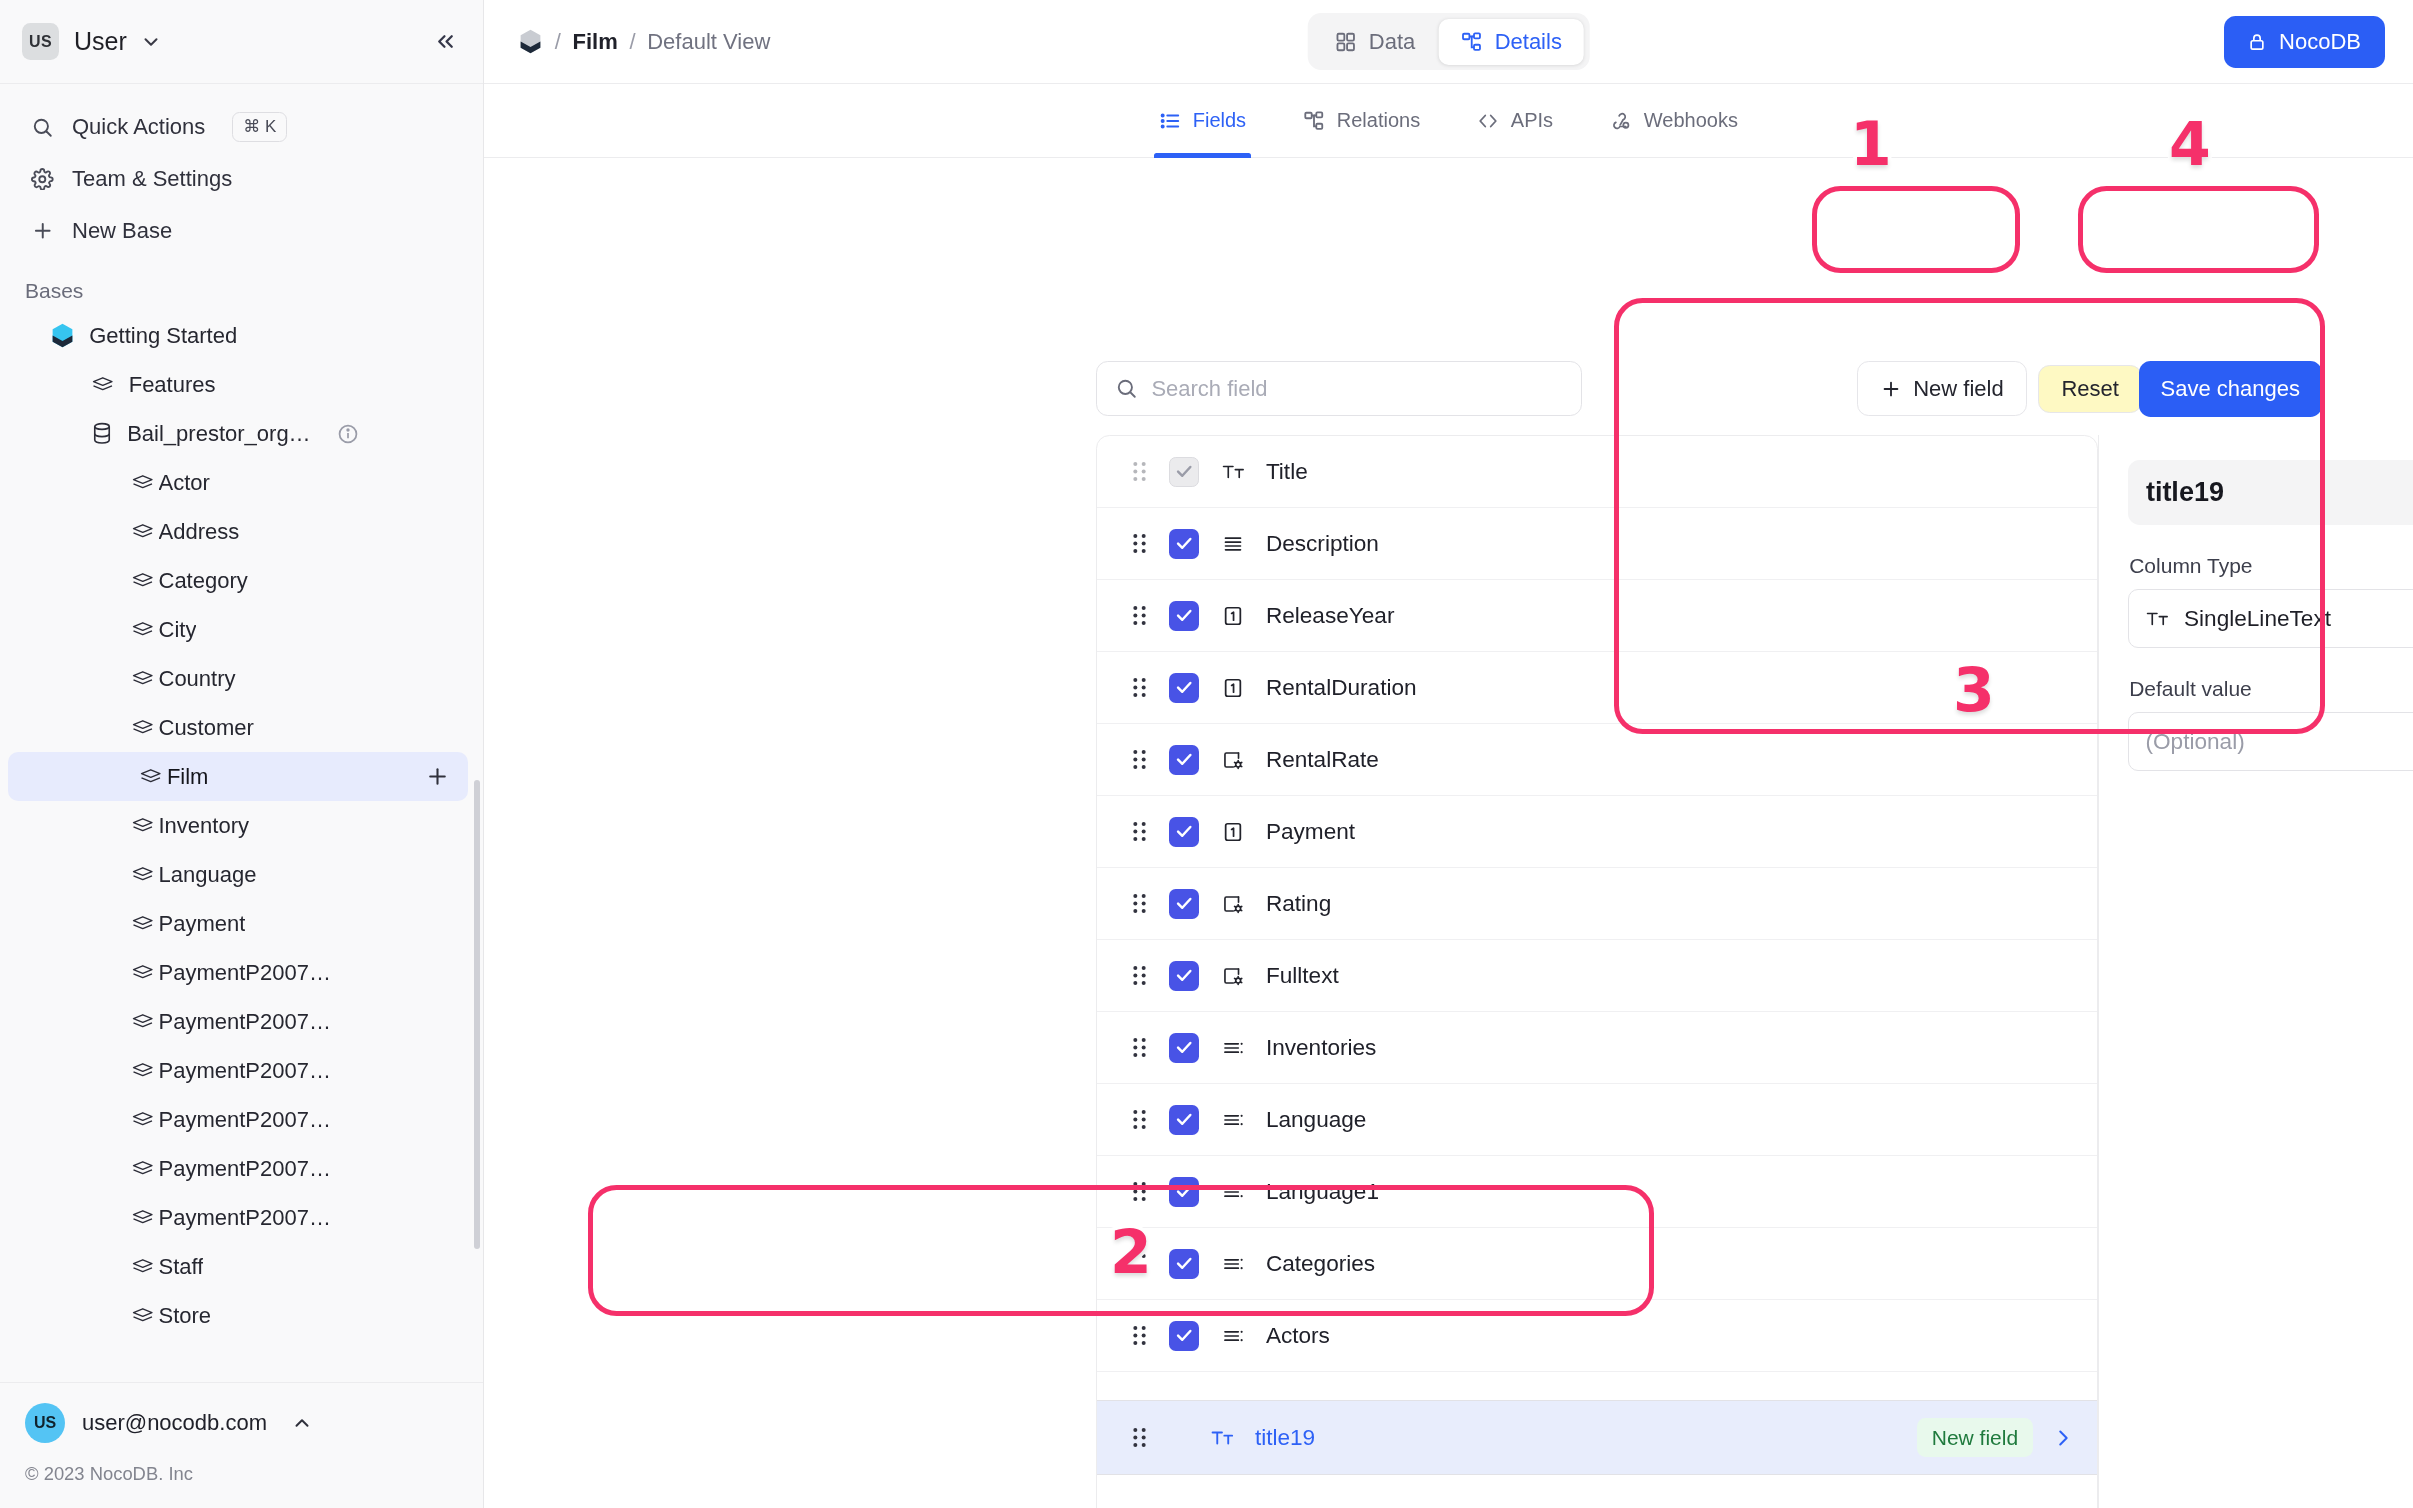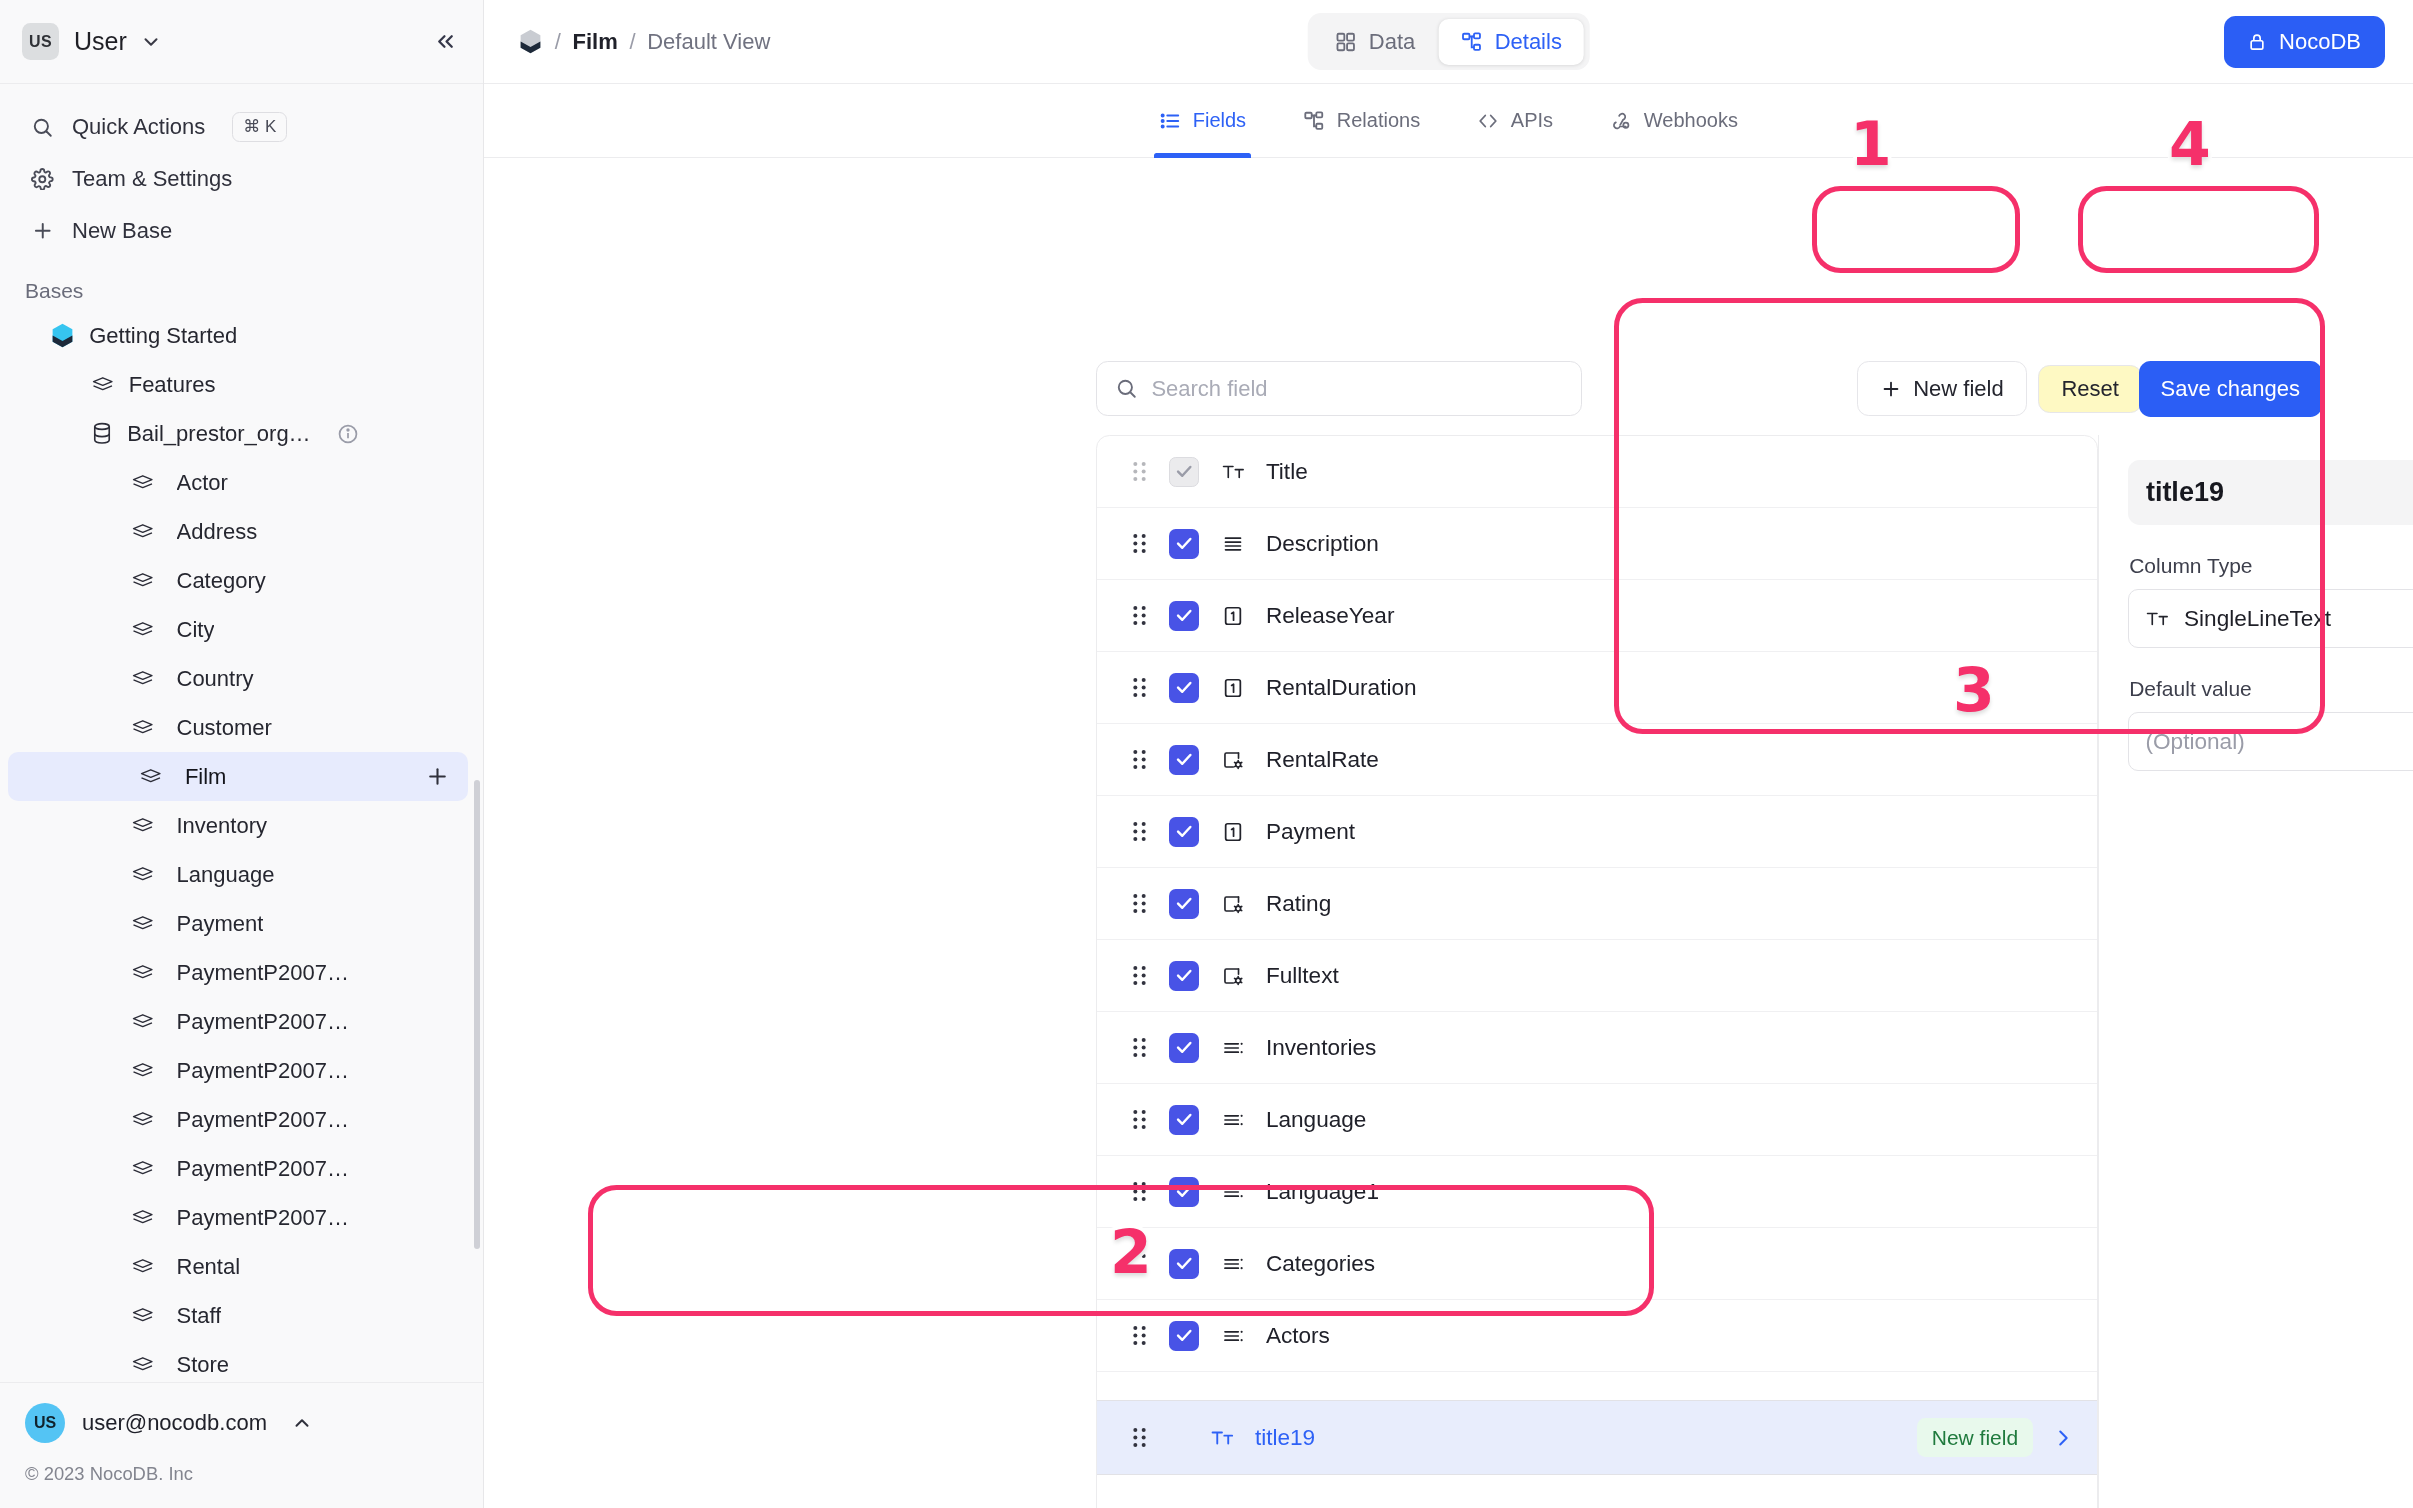--- a/index.html
+++ b/index.html
@@ -46,21 +46,21 @@
   }
 
   .tree { overflow: hidden; position: relative; flex: 1; }
   .tree-row {
     display: flex; align-items: center; height: 49px;
     font-size: 22px; color: #262730; cursor: pointer; position: relative;
   }
   .tree-row .tlabel { white-space: nowrap; overflow: hidden; text-overflow: ellipsis; }
   .tree-row.lvl0 { padding-left: 50px; gap: 14.2px; }
   .tree-row.lvl1 { padding-left: 91px; gap: 14.2px; }
-  .tree-row.lvl2 { padding-left: 131px; gap: 22px; }
+  .tree-row.lvl2 { padding-left: 131px; gap: 4px; }
   .tree-row.active { background: #e7ebfd; border-radius: 10px; margin: 0 15px 0 8.4px; }
   .tree-row.active .tlabel { color: #14151c; }
   .plus-right { margin-left: auto; margin-right: 18.4px; color: #30313c; font-size: 27px; line-height: 1; }
   .info-i { margin-left: 11.7px; color: #9a9ca8; }
 
   .sb-scroll {
     position: absolute; right: 3.4px; top: 469px; width: 5.9px; height: 469px;
     background: #cfd0d6; border-radius: 3.4px;
   }
 
@@ -474,29 +474,20 @@
           </span>
         <span class="tlabel">PaymentP2007…</span>
       </div>
       <div class="tree-row lvl2">
         <span>
             <svg width="23.5" height="17" viewBox="0 0 28 20" fill="none" stroke="#2c2d38" stroke-width="1.6" stroke-linejoin="round">
               <path d="M14 2 25 6.5 14 11 3 6.5z"></path>
               <path d="M3 11.5 14 16l11-4.5"></path>
             </svg>
           </span>
-        <span class="tlabel">Rental</span>
-      </div>
-      <div class="tree-row lvl2">
-        <span>
-            <svg width="23.5" height="17" viewBox="0 0 28 20" fill="none" stroke="#2c2d38" stroke-width="1.6" stroke-linejoin="round">
-              <path d="M14 2 25 6.5 14 11 3 6.5z"></path>
-              <path d="M3 11.5 14 16l11-4.5"></path>
-            </svg>
-          </span>
         <span class="tlabel">Staff</span>
       </div>
       <div class="tree-row lvl2">
         <span>
             <svg width="23.5" height="17" viewBox="0 0 28 20" fill="none" stroke="#2c2d38" stroke-width="1.6" stroke-linejoin="round">
               <path d="M14 2 25 6.5 14 11 3 6.5z"></path>
               <path d="M3 11.5 14 16l11-4.5"></path>
             </svg>
           </span>
         <span class="tlabel">Store</span>

